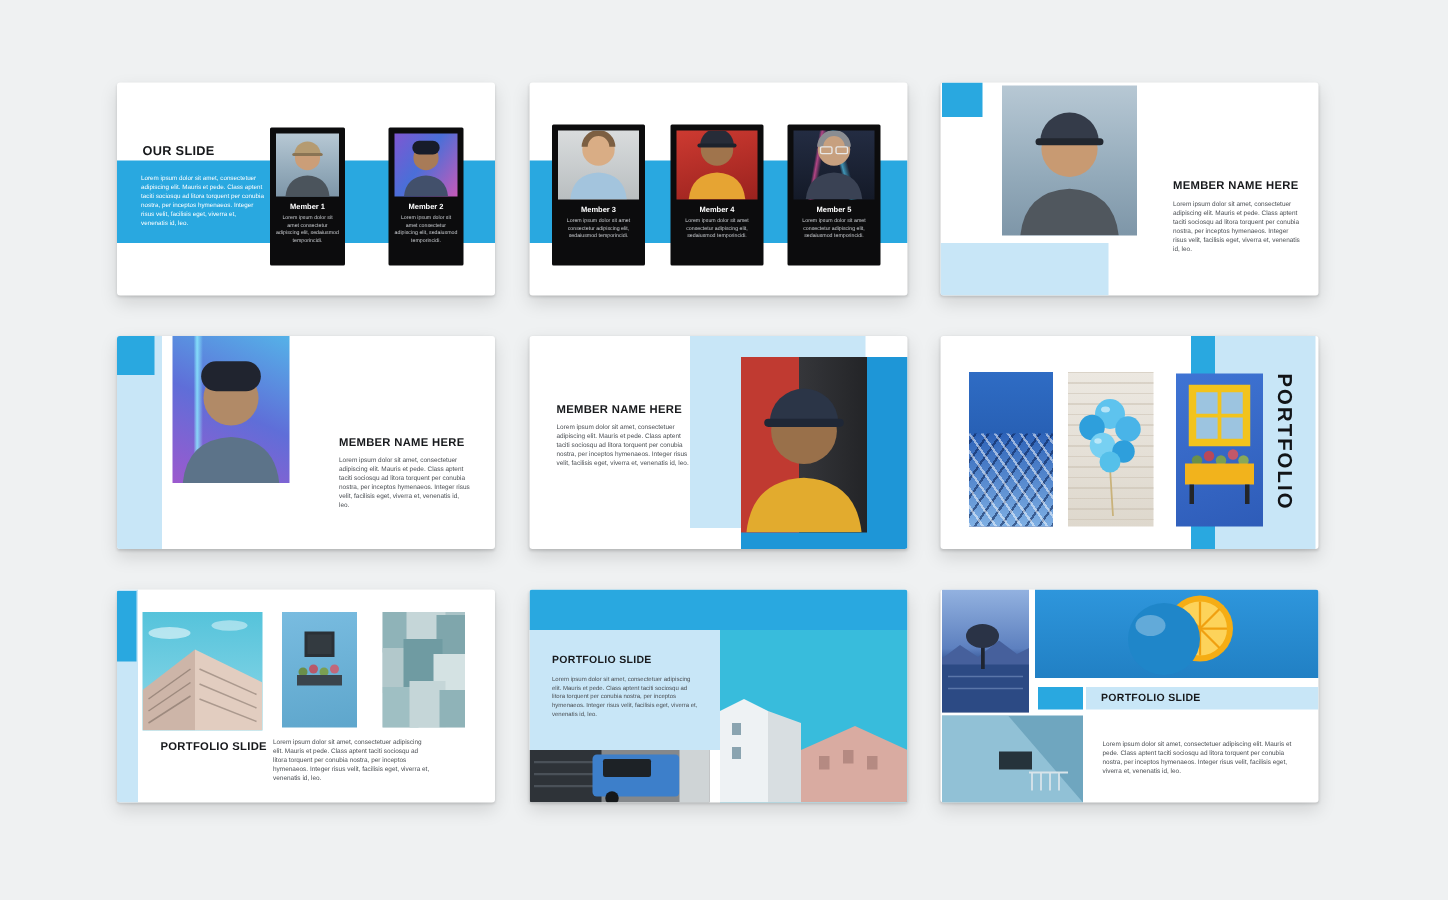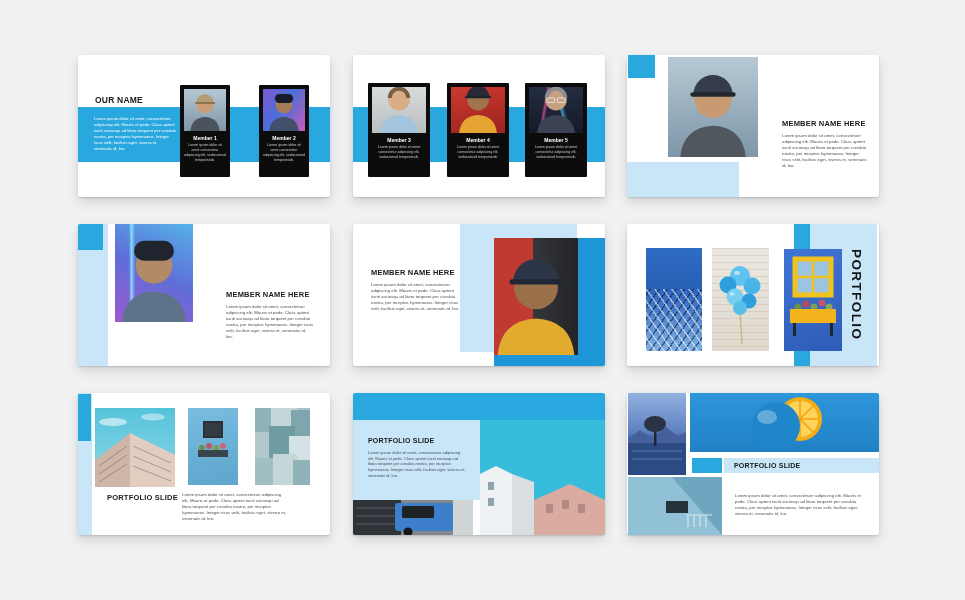--- a/index.html
+++ b/index.html
@@ -58,21 +58,21 @@
   .bg-orange{background:linear-gradient(180deg,#2e96dc,#2180c4);}
   .bg-wall3{background:#6fa6bf;}
 </style>
 </head>
 <body>
 
 <div class="stage">
 
   <div class="slide" style="left:78px;top:55px">
     <div class="a band" style="top:52px"></div>
-    <div class="a h" style="left:17px;top:40px;font-size:8.5px">OUR NAME</div>
+    <div class="a h" style="left:17px;top:40px;font-size:8.5px">OUR SLIDE</div>
     <div class="a intro" style="left:16px;top:61px;width:82px">Lorem ipsum dolor sit amet, consectetuer adipiscing elit. Mauris et pede. Class aptent taciti sociosqu ad litora torquent per conubia nostra, per inceptos hymenaeos. Integer risus velit, facilisis eget, viverra et, venenatis id, leo.</div>
 
     <div class="a mcard" style="left:102px;top:30px;width:50px;height:92px">
       <div class="mphoto photo bg-m1" style="height:42px">
         <svg class="person" viewBox="0 0 60 64" preserveAspectRatio="xMidYMax slice">
           <path d="M9 64 Q11 45 30 44 Q49 45 51 64 Z" fill="#4b545c"></path>
           <circle cx="30" cy="27" r="12" fill="#cb9e78"></circle>
           <path d="M17.5 24 a12.5 12.5 0 0 1 25 0 z" fill="#b59b71"></path>
           <rect x="15.5" y="22.5" width="29" height="3" rx="1.5" fill="#8a7454"></rect>
         </svg>

